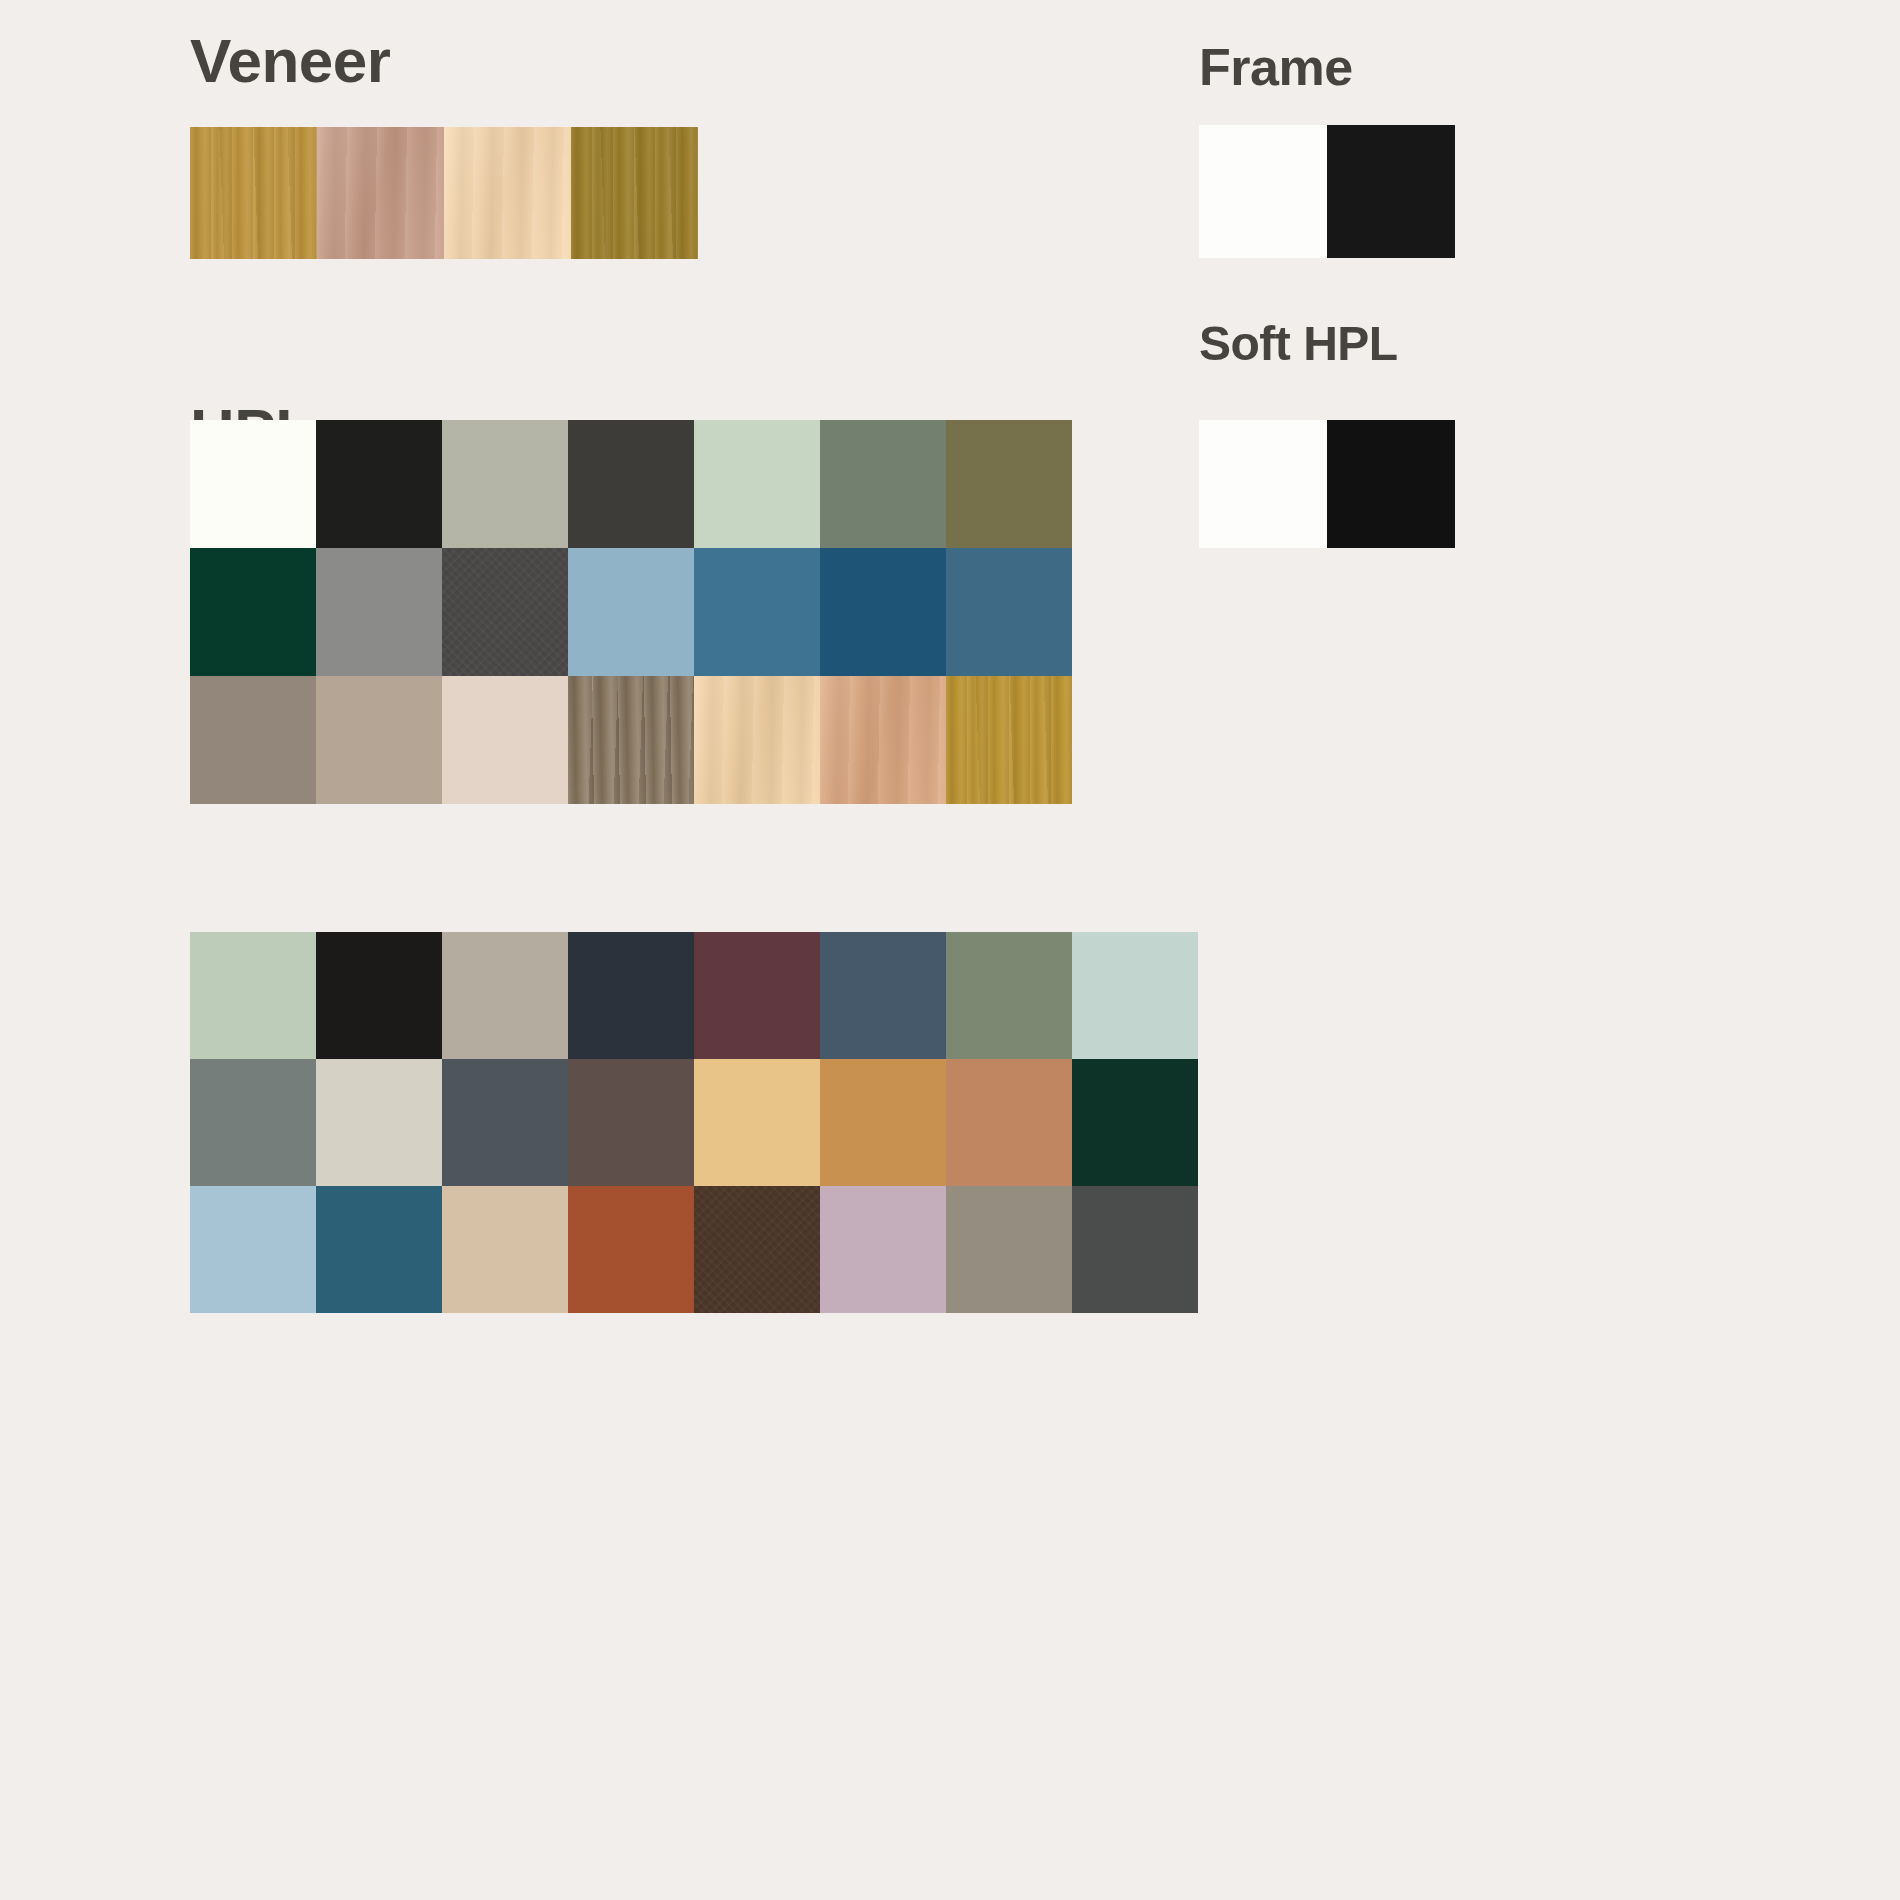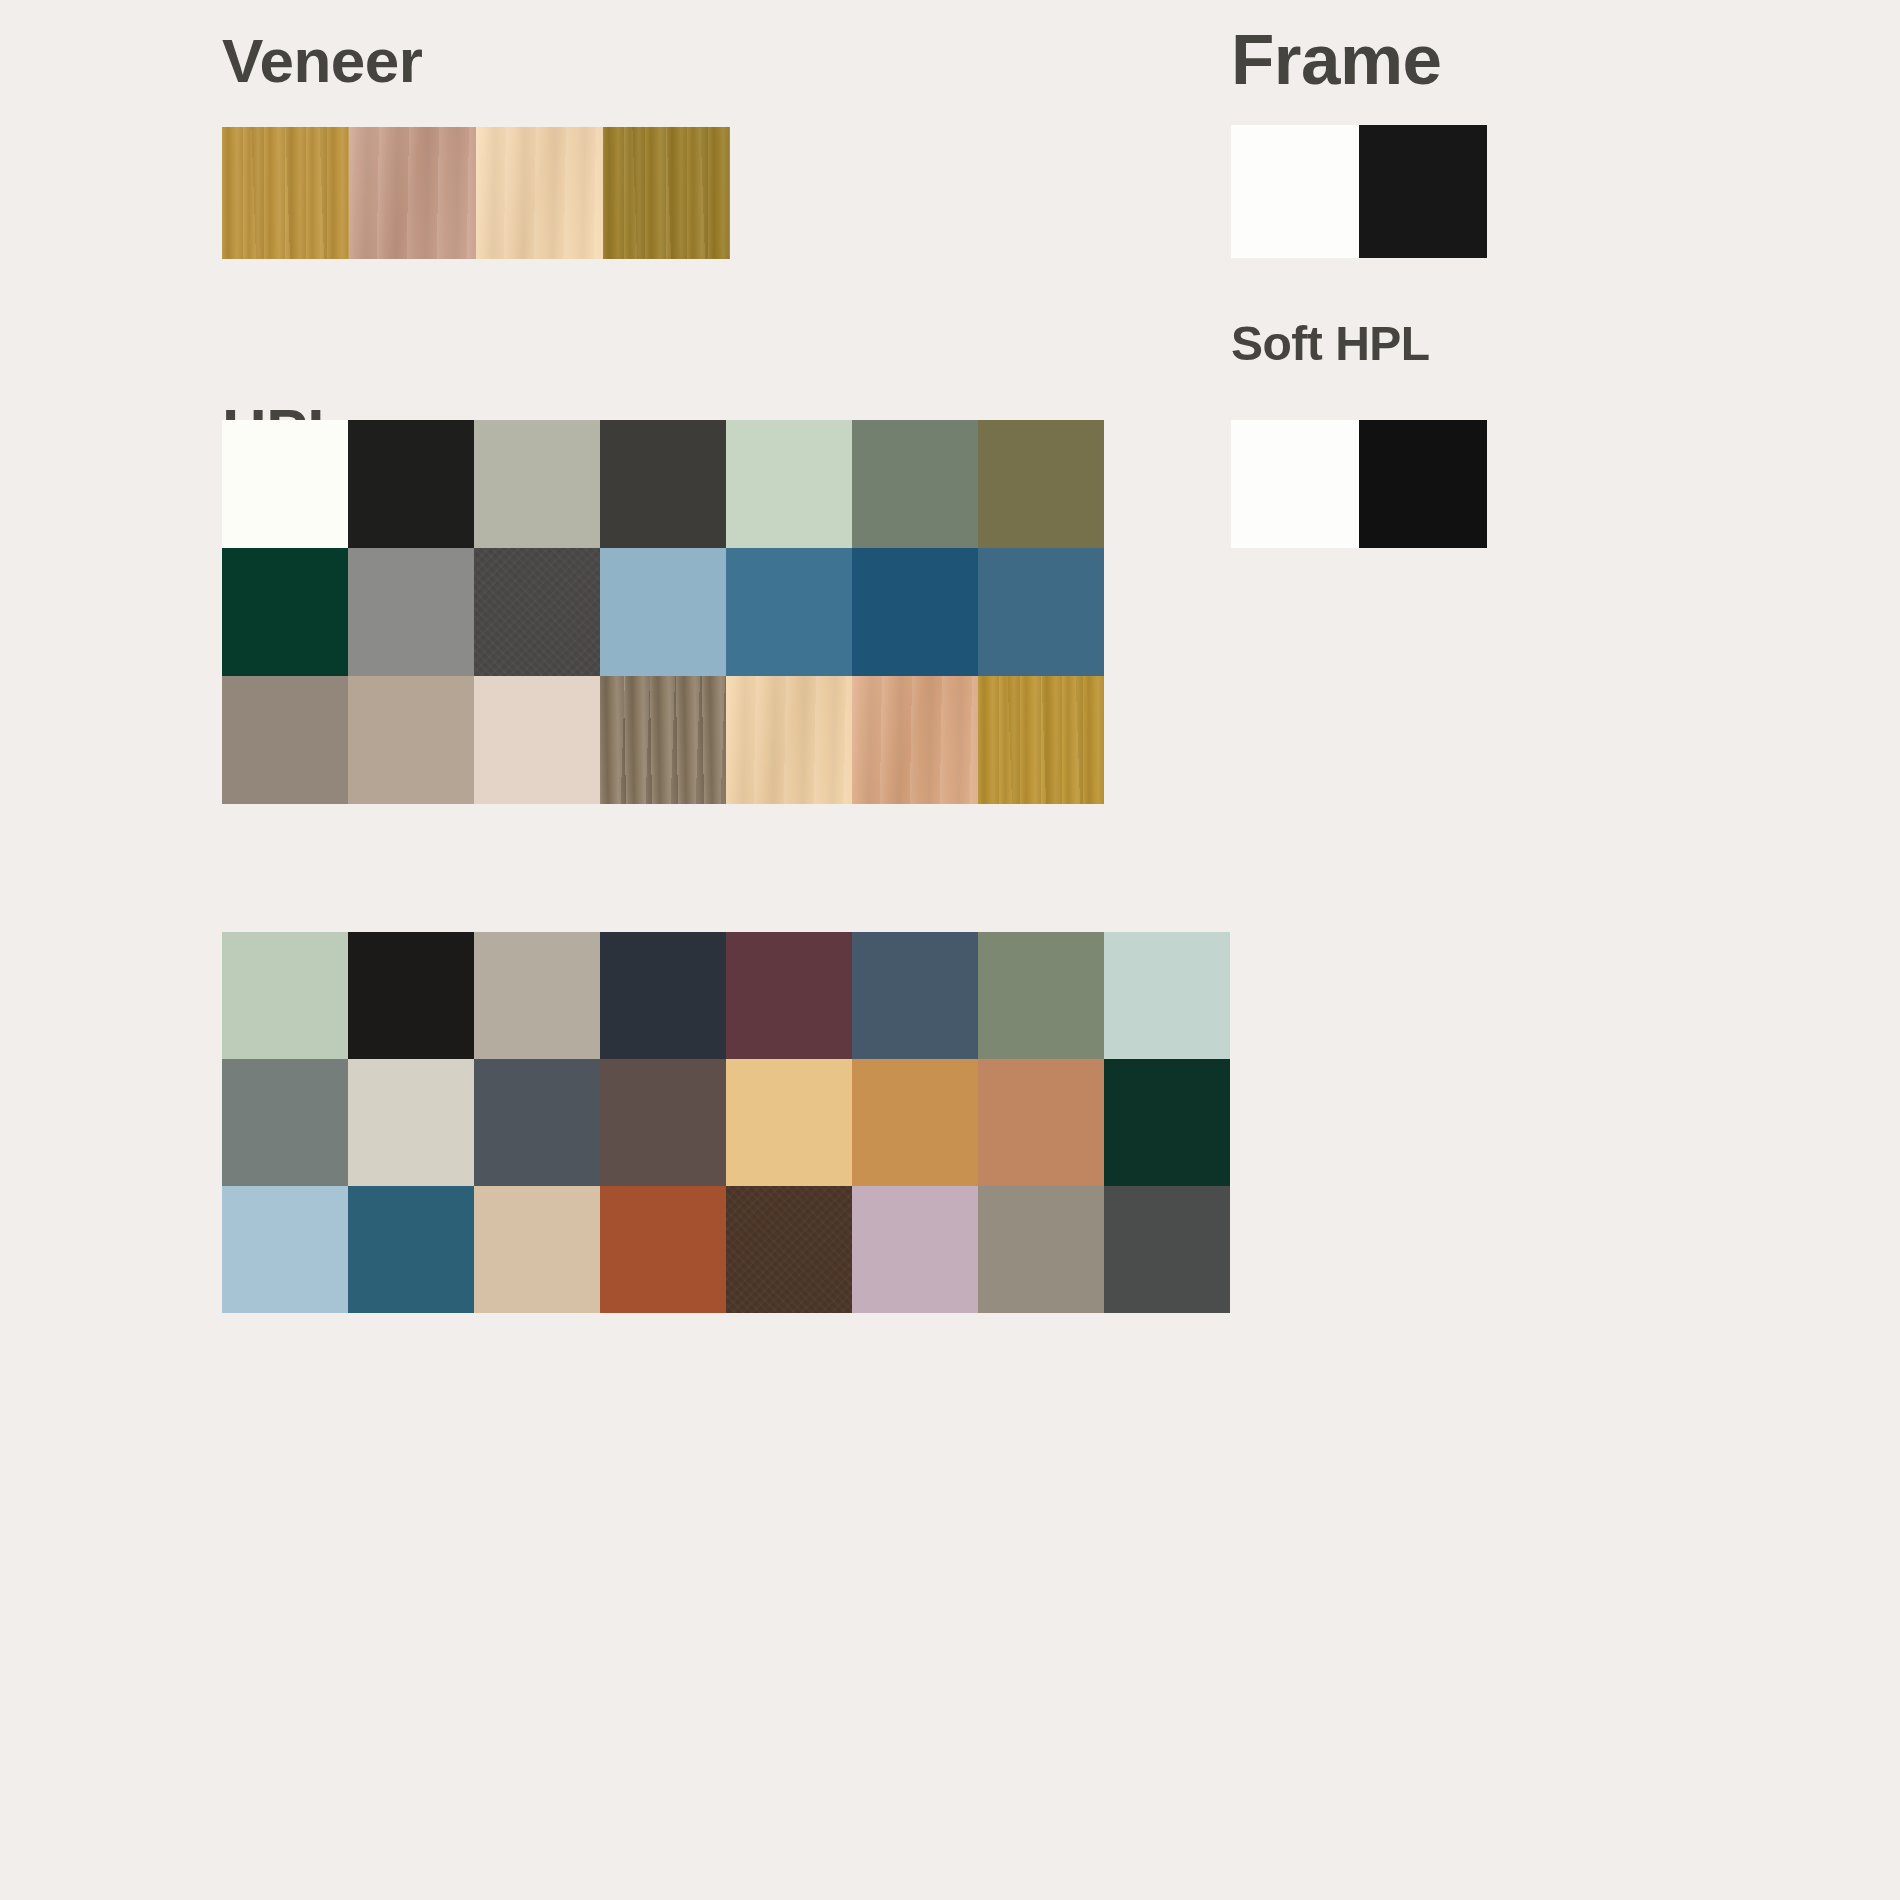--- a/index.html
+++ b/index.html
@@ -12,41 +12,40 @@
     height: 1900px;
     background: #F2EEEC;
     font-family: "Liberation Sans", sans-serif;
     overflow: hidden;
     position: relative;
   }
 
   .canvas {
     position: absolute;
     inset: 0;
-    margin-left: 32px;
   }
 
   
   .heading {
     position: absolute;
     color: #46443F;
     font-weight: bold;
     letter-spacing: -0.5px;
     white-space: nowrap;
     line-height: 1;
   }
   .heading .sub {
     font-weight: normal;
     font-size: 0.62em;
     letter-spacing: 0px;
     color: #4E4C48;
   }
 
   #veneer-title   { left: 190px; top: 30px;  font-size: 62px; }
-  #frame-title    { left: 1199px; top: 24px; font-size: 71px; }
+  #frame-title    { left: 1199px; top: 41px; font-size: 52px; }
   #hpl-title      { left: 190px; top: 400px; font-size: 62px; }
   #softhpl-title  { left: 1199px; top: 320px; font-size: 48px; }
   #lino-title     { left: 190px; top: 1022px; font-size: 62px; }
 
   
   .swatch-grid {
     position: absolute;
     display: grid;
     gap: 0;
   }

